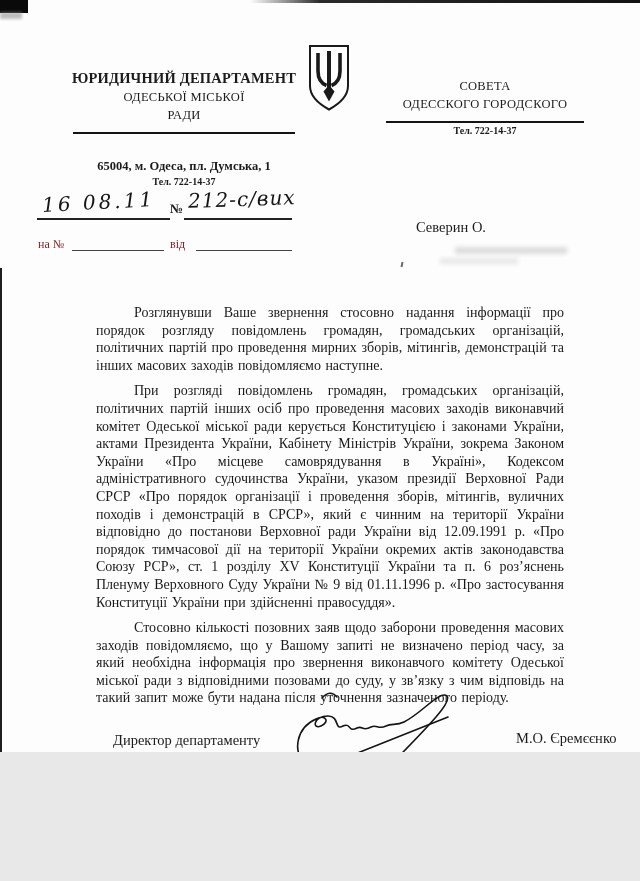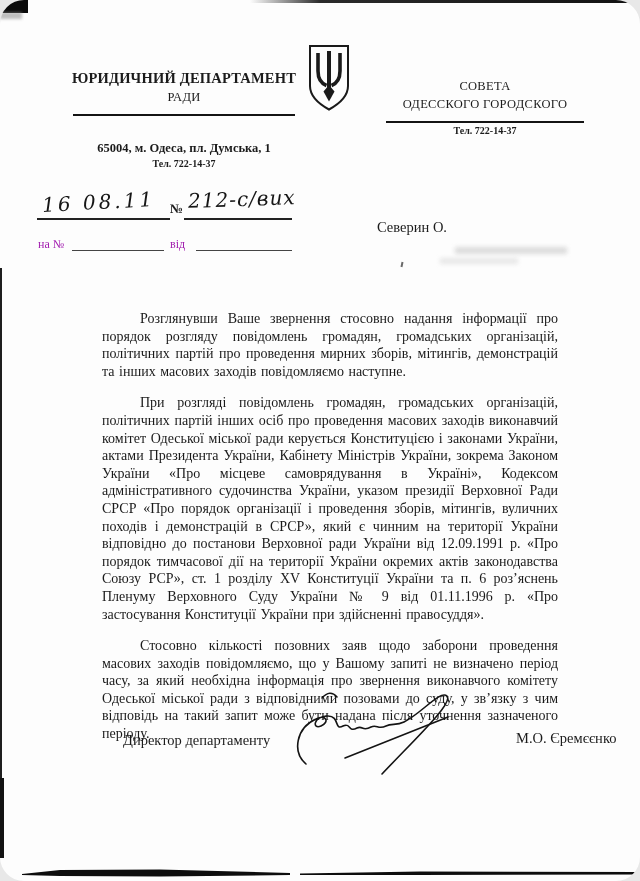--- a/index.html
+++ b/index.html
@@ -1,19 +1,19 @@
 <!DOCTYPE html>
 <html><head>
 <meta charset="utf-8">
 <style>
   html,body{margin:0;padding:0;}
   body{background:#e8e8e8;font-family:"Liberation Serif",serif;}
   .page{
-    position:relative;width:640px;height:881px;margin:0 auto;
-    background:#fdfdfd;overflow:hidden;color:#1b1b1b;border-radius:24px;
+    position:relative;width:640px;height:752px;margin:0 auto;
+    background:#fdfdfd;overflow:hidden;color:#1b1b1b;
   }
   
   .corner-black{position:absolute;left:0;top:0;width:28px;height:13px;background:#0a0a0a;}
   .corner-fade{position:absolute;left:0;top:12px;width:22px;height:7px;background:#8a8a8a;opacity:.55;filter:blur(1.5px);}
   .top-line{position:absolute;left:250px;top:0;width:390px;height:3px;
     background:linear-gradient(to right,rgba(20,20,20,0),rgba(20,20,20,.9) 18%,#121212);}
   .left-line{position:absolute;left:0;top:268px;width:2px;height:590px;background:#1e1e1e;}
   .left-line-thick{position:absolute;left:0;top:778px;width:4px;height:80px;background:#121212;}
   .bottom-line-svg{position:absolute;left:0;top:866px;width:640px;height:15px;}
   
@@ -29,58 +29,59 @@
   .hdr-phone{font-weight:bold;font-size:10px;margin-top:2px;}
   .emblem{position:absolute;left:306px;top:44px;width:46px;height:68px;}
   
   .hand{font-family:"DejaVu Serif",serif;font-style:italic;color:#161616;}
   .ref-date{position:absolute;left:42px;top:190px;font-size:20px;letter-spacing:3px;transform:rotate(-3deg);}
   .ref-num{position:absolute;left:188px;top:187px;font-size:20px;letter-spacing:1px;transform:rotate(-2deg);}
   .ref-no-sign{position:absolute;left:170px;top:201px;font-size:13px;font-weight:bold;}
   .u-line{position:absolute;background:#222;height:1.5px;}
   .ul-date{left:37px;top:218px;width:133px;}
   .ul-num{left:184px;top:218px;width:108px;}
-  .ref-row2-label{position:absolute;font-size:12px;color:#a21caf;}
+  .ref-row2-label{position:absolute;font-size:12px;color:#7f1d1d;}
   .lbl-na{left:38px;top:237px;}
   .lbl-vid{left:170px;top:237px;}
   .ul-na{left:72px;top:250px;width:92px;height:1px;background:#444;}
   .ul-vid{left:196px;top:250px;width:96px;height:1px;background:#444;}
   
-  .recipient{position:absolute;left:377px;top:219px;font-size:14.5px;}
+  .recipient{position:absolute;left:416px;top:219px;font-size:14.5px;}
   .smudge1{position:absolute;left:455px;top:247px;width:112px;height:7px;background:#dcdcdc;filter:blur(2px);}
   .smudge2{position:absolute;left:440px;top:258px;width:78px;height:6px;background:#e7e7e7;filter:blur(2px);}
   .tiny-mark{position:absolute;left:401px;top:262px;width:2px;height:5px;background:#6a6a6a;transform:rotate(12deg);}
   
   .letter-body{position:absolute;left:88px;top:296px;width:484px;}
   .letter-body p{
-    margin:14px;font-size:14px;line-height:17.6px;text-align:justify;
+    margin:8px;font-size:14px;line-height:17.6px;text-align:justify;
     text-indent:38px;color:#1a1a1a;word-spacing:1px;
   }
   
-  .sig-position{position:absolute;left:113px;top:732px;font-size:14.5px;margin-left:10px;}
+  .sig-position{position:absolute;left:113px;top:732px;font-size:14.5px;}
   .sig-name{position:absolute;left:516px;top:730px;font-size:14.5px;}
   .sig-svg{position:absolute;left:288px;top:686px;width:180px;height:92px;}
 </style>
 </head>
 <body>
 
 <div class="page">
 
   <div class="corner-black"></div>
   <div class="corner-fade"></div>
   <div class="top-line"></div>
   <div class="left-line"></div>
   <div class="left-line-thick"></div>
   <svg class="bottom-line-svg" viewBox="0 0 640 15" preserveAspectRatio="none">
     <polygon points="22,8 60,4 160,3.5 290,7 290,9 160,10.5 60,10 22,9" fill="#0d0d0d"></polygon>
     <polygon points="300,7.5 420,5.5 640,6 640,8.5 420,9 300,9" fill="#0d0d0d"></polygon>
   </svg>
 
   <div class="hdr-col left">
     <div class="hdr-title">ЮРИДИЧНИЙ ДЕПАРТАМЕНТ</div>
+    <div class="hdr-sub">ОДЕСЬКОЇ МІСЬКОЇ</div>
     <div class="hdr-sub">РАДИ</div>
     <div class="hdr-rule"></div>
     <div class="hdr-addr">65004, м. Одеса, пл. Думська, 1</div>
     <div class="hdr-phone">Тел. 722-14-37</div>
   </div>
 
   <svg class="emblem" viewBox="0 0 46 68">
     <path d="M4 2 H42 V42 C42 53 33 60 23 65.5 C13 60 4 53 4 42 Z" fill="none" stroke="#1a1a1a" stroke-width="2"></path>
     <path d="M23 7 V44" fill="none" stroke="#1a1a1a" stroke-width="4"></path>
     <path d="M12 9 V27 C12 35 15.5 39.5 20.5 41.5" fill="none" stroke="#1a1a1a" stroke-width="3.6"></path>

